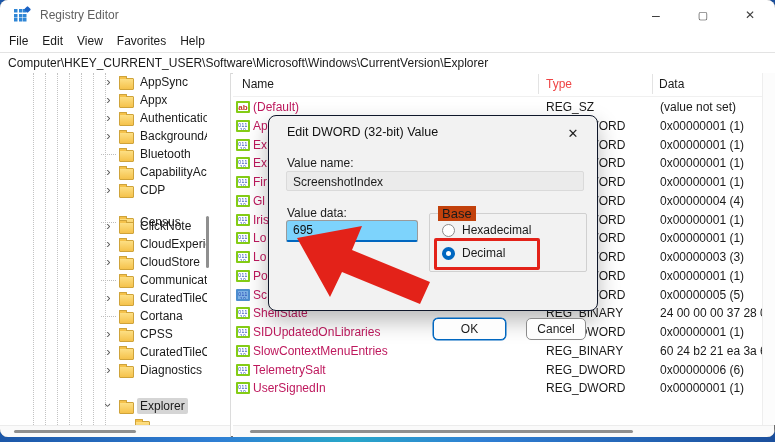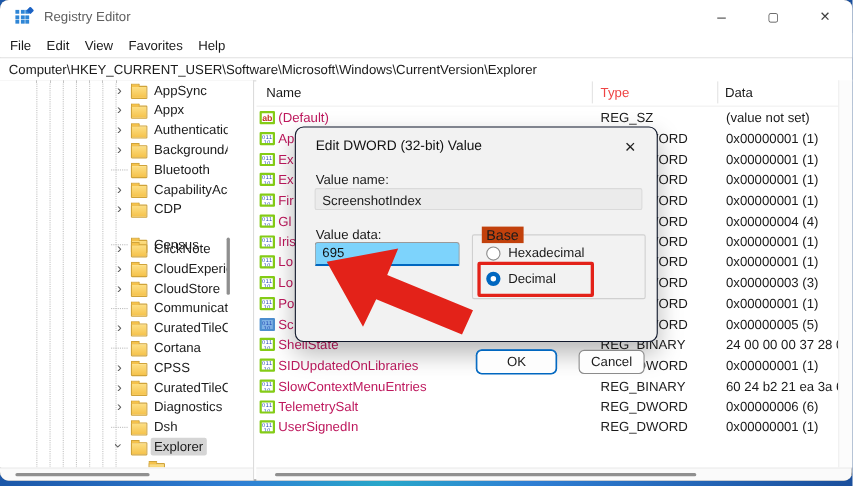--- a/index.html
+++ b/index.html
@@ -213,25 +213,20 @@
     <div class="trow collapsed" style="top:270px">
         <span class="chev">›</span>
         <span class="folder"></span>
         <span class="tlabel">CuratedTileC</span>
       </div>
     <div class="trow collapsed" style="top:288px">
         <span class="chev">›</span>
         <span class="folder"></span>
         <span class="tlabel">Diagnostics</span>
       </div>
-    <div class="trow leaf" style="top:306px">
-        <span class="conn"></span>
-        <span class="folder"></span>
-        <span class="tlabel">Dsh</span>
-      </div>
     <div class="trow expanded selected" style="top:324px">
         <span class="chev">›</span>
         <span class="folder"></span>
         <span class="tlabel">Explorer</span>
       </div>
     <div class="trow leaf" style="top:343px">
         <span class="folder childfolder"></span>
       </div>
 
     <div class="vscroll-tree"></div>

